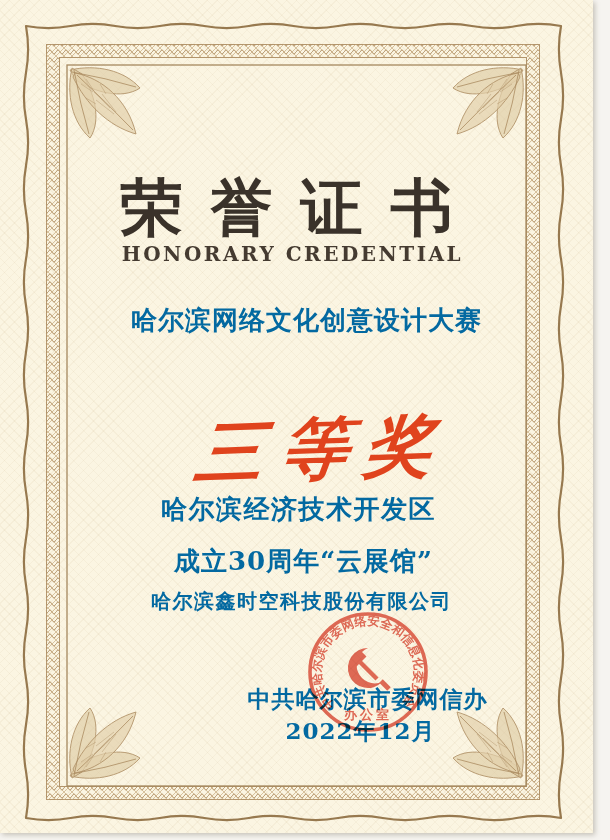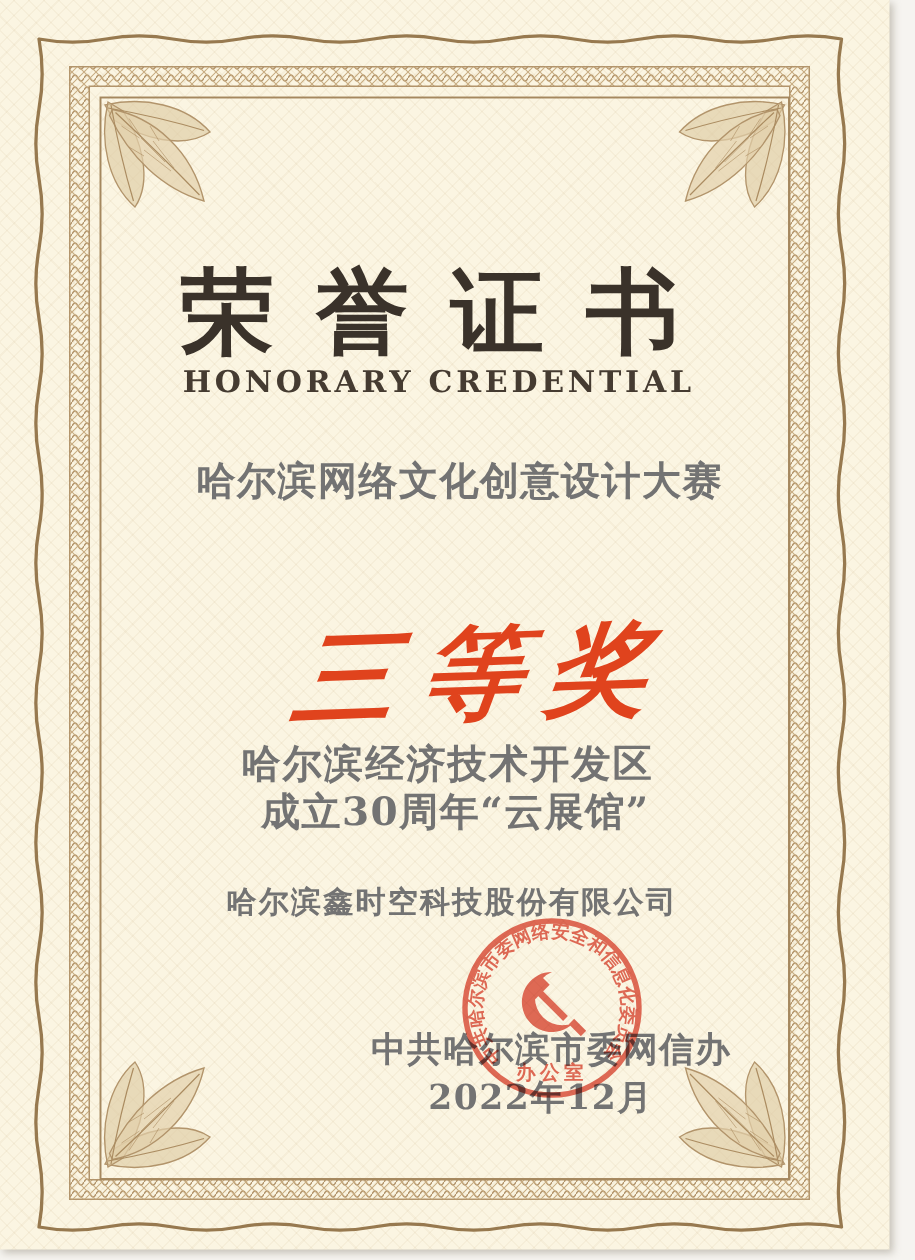--- a/index.html
+++ b/index.html
@@ -16,32 +16,32 @@
   }
   
   .paper::before{
     content:"";position:absolute;inset:0;pointer-events:none;
     background-image:
       repeating-linear-gradient(45deg, rgba(184,152,100,.075) 0 1px, transparent 1px 7px),
       repeating-linear-gradient(-45deg, rgba(184,152,100,.075) 0 1px, transparent 1px 7px);
   }
   svg.decor{position:absolute;left:0;top:0;width:593px;height:833px;}
   .text-layer{position:absolute;left:0;top:0;width:593px;height:833px;}
-  .line{position:absolute;left:0;right:0;text-align:center;color:#737373;font-weight:bold;white-space:nowrap;}
+  .line{position:absolute;left:0;right:0;text-align:center;color:#0369a1;font-weight:bold;white-space:nowrap;}
   .title{top:166px;font-size:62px;letter-spacing:28px;color:#3a322a;transform:translateX(4px);}
   .subtitle{top:242px;font-size:20px;letter-spacing:2.5px;color:#453b31;transform:translateX(-4px);}
   .event{top:303px;font-size:26px;letter-spacing:1px;transform:translateX(10px);}
   .category{top:362px;font-size:26px;letter-spacing:14px;transform:translateX(9px);}
   .award{
     top:404px;font-size:68px;letter-spacing:16px;color:#e0431d;
     transform:translateX(26px) skewX(-9deg) rotate(-2deg);
     font-style:italic;
   }
   .proj1{top:492px;font-size:26px;letter-spacing:1.5px;transform:translateX(2px);}
-  .proj2{top:524px;font-size:26px;letter-spacing:1px;transform:translateX(7px);}
+  .proj2{top:544px;font-size:26px;letter-spacing:1px;transform:translateX(7px);}
   .recipient{top:588px;font-size:20px;letter-spacing:1.5px;transform:translateX(5px);}
   .issuer{top:684px;font-size:23px;letter-spacing:1px;transform:translateX(71px);}
   .date{top:716px;font-size:23px;letter-spacing:1px;transform:translateX(64px);}
   svg.seal{
     position:absolute;left:298px;top:602px;width:140px;height:140px;
     mix-blend-mode:multiply;opacity:.85;
   }
 </style>
 </head>
 <body>

